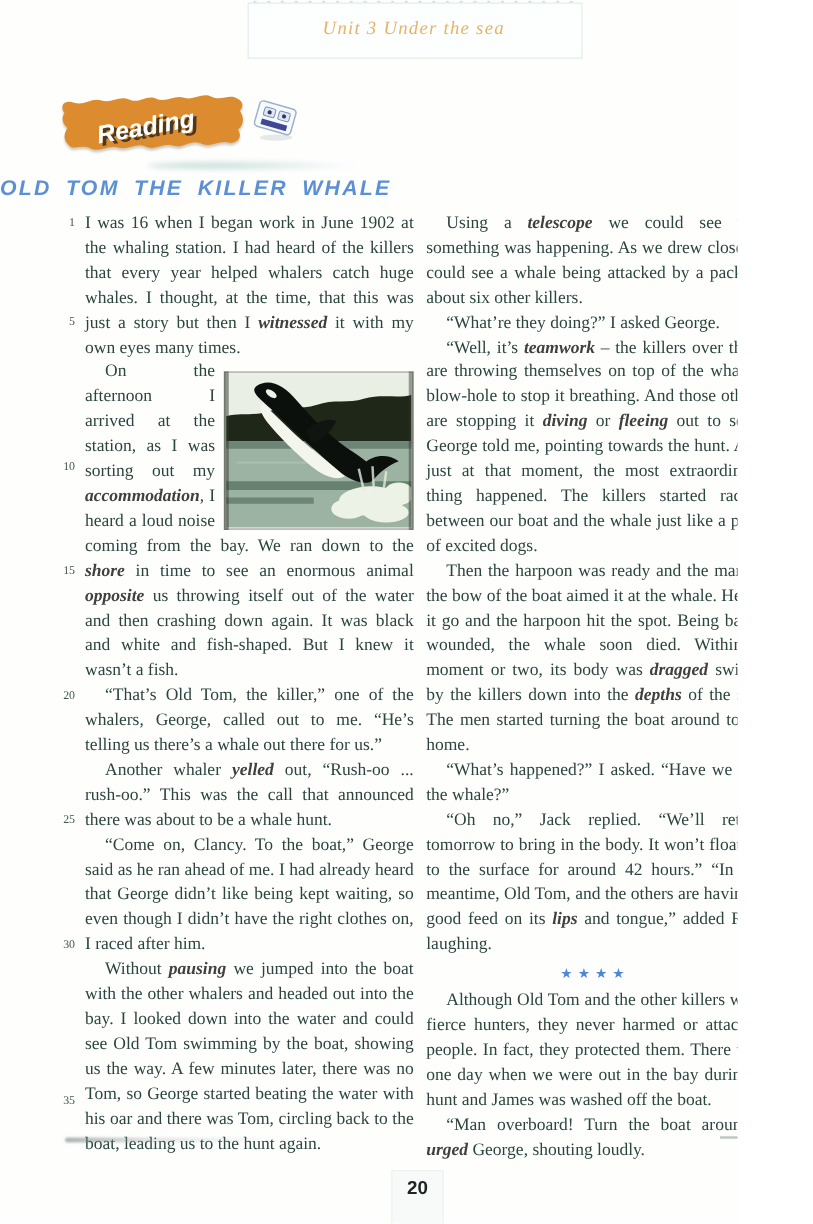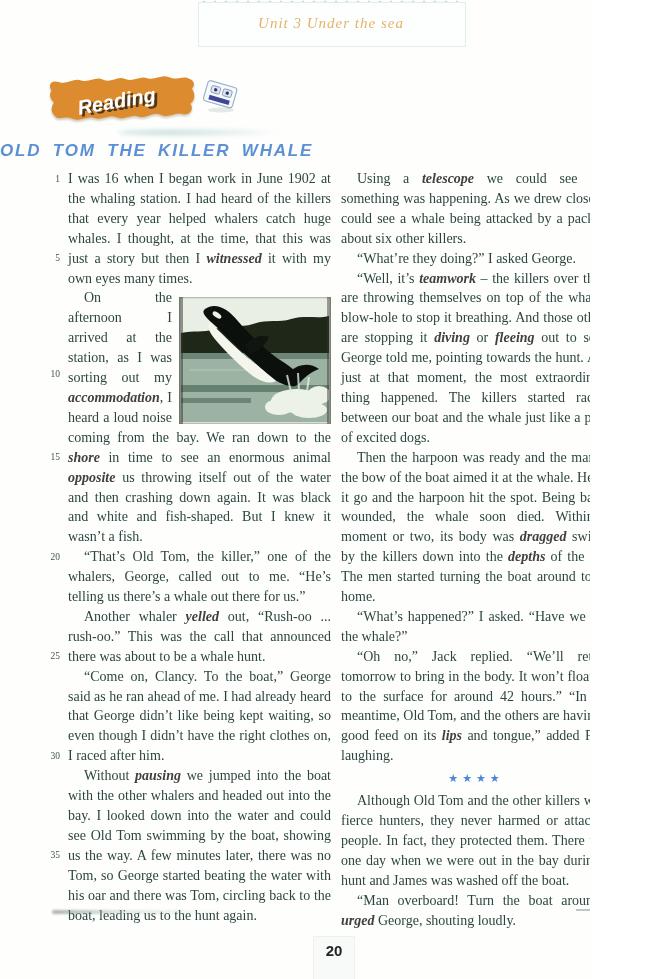--- a/index.html
+++ b/index.html
@@ -92,21 +92,21 @@
 
   <div class="title">OLD TOM THE KILLER WHALE</div>
 
   <span class="linenum" style="top:173px">1</span>
   <span class="linenum" style="top:252px">5</span>
   <span class="linenum" style="top:368px">10</span>
   <span class="linenum" style="top:451px">15</span>
   <span class="linenum" style="top:551px">20</span>
   <span class="linenum" style="top:650px">25</span>
   <span class="linenum" style="top:750px">30</span>
-  <span class="linenum" style="top:849px">35</span>
+  <span class="linenum" style="top:875px">35</span>
 
   <div class="col col-left">
     <p class="para noindent"><span>I was 16 when I began work in June 1902 at the whaling station. I had heard of the killers that every year helped whalers catch huge whales. I thought, at the time, that this was just a story but then I </span><b>witnessed</b><span> it with my own eyes many times.</span></p>
     <figure class="photo">
       <svg width="152" height="127" viewBox="0 0 152 127">
         <rect x="2" y="2" width="148" height="36" fill="#e9efe4"></rect>
         <path d="M2,36 C14,33 24,36 36,32 C50,27 62,31 74,27 C88,22 100,26 112,22 C126,18 140,22 150,19 L150,58 L2,58 Z" fill="#1f2818"></path>
         <rect x="2" y="56" width="148" height="69" fill="#9cb2a2"></rect>
         <rect x="2" y="56" width="148" height="6" fill="#6d8577"></rect>
         <rect x="2" y="88" width="148" height="7" fill="#54705f" opacity="0.75"></rect>

